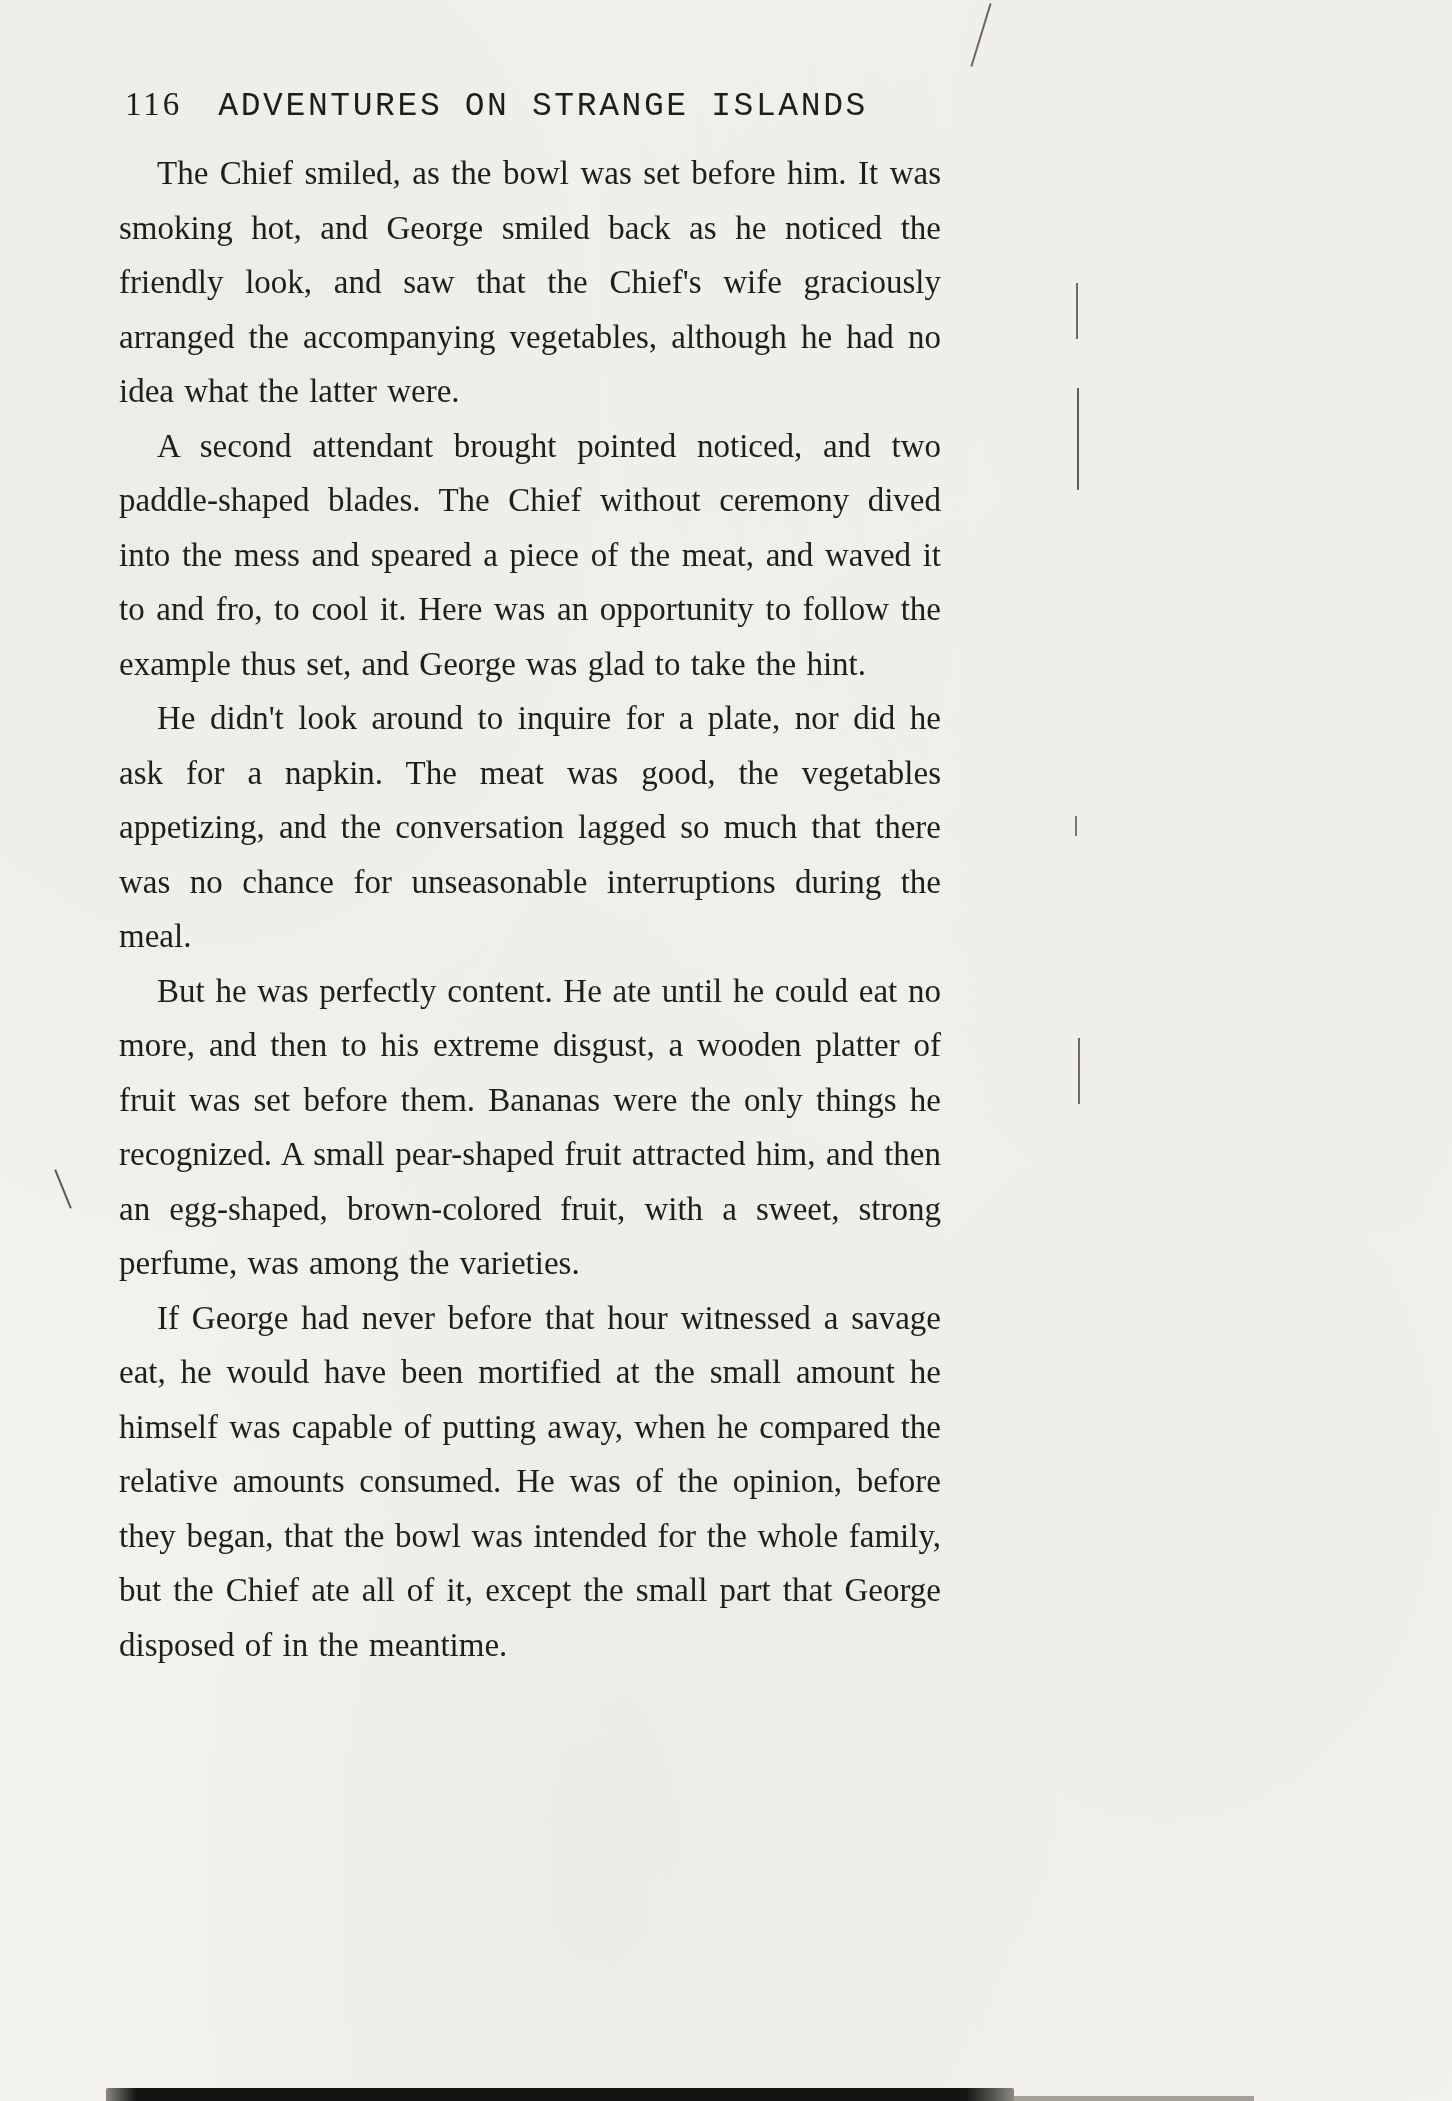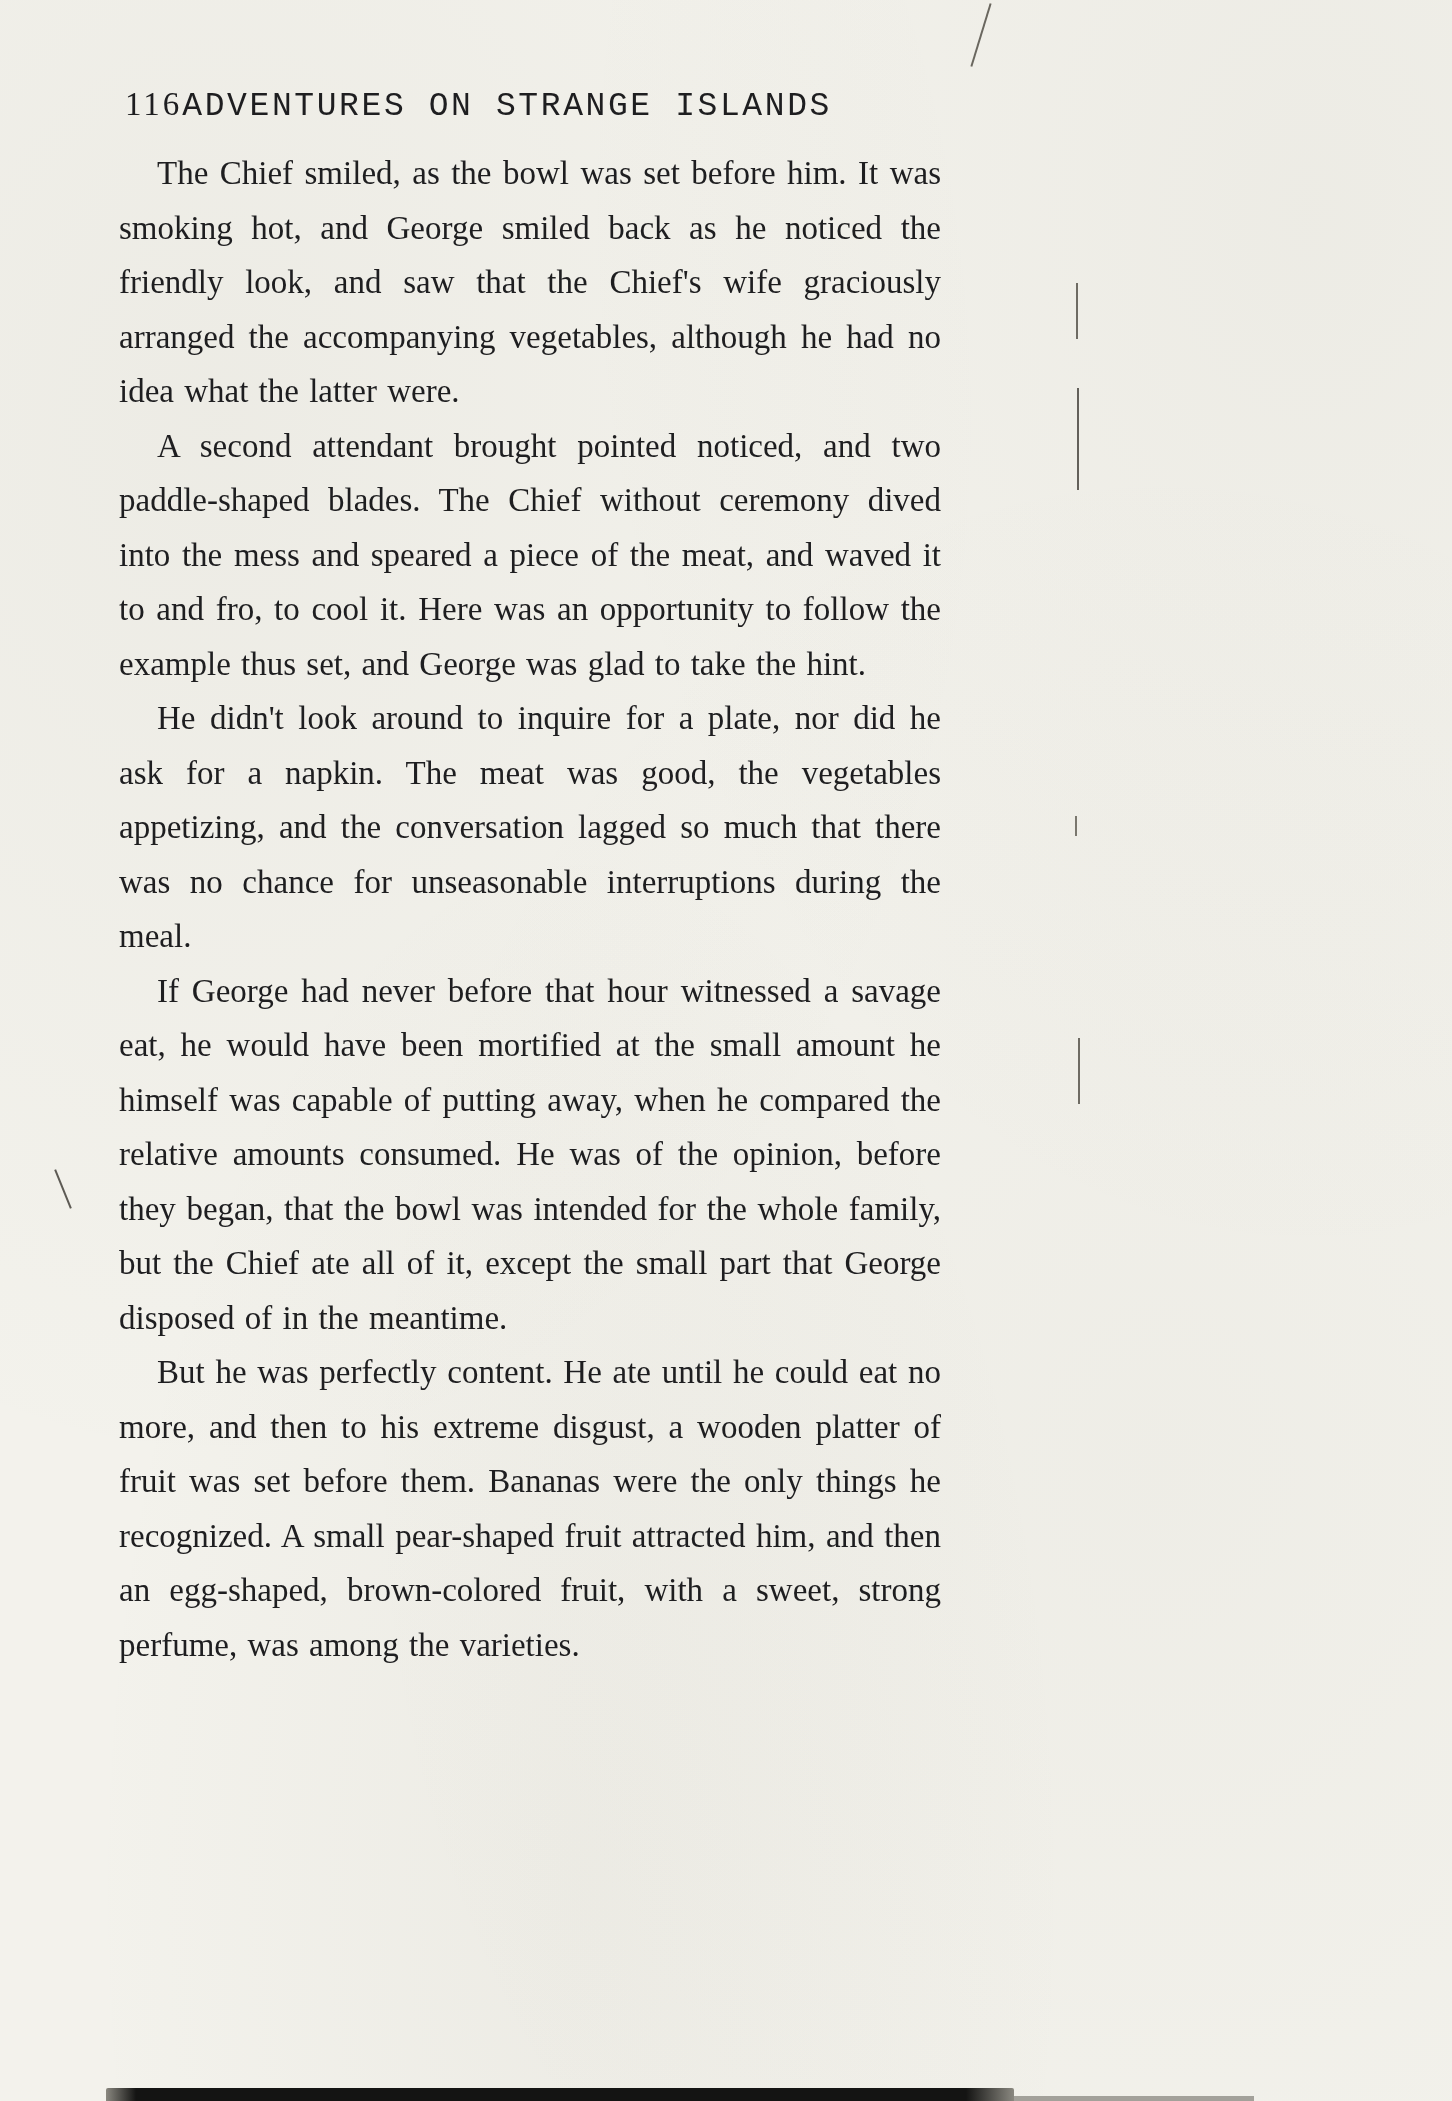--- a/index.html
+++ b/index.html
@@ -26,20 +26,21 @@
     top: 86px;
     left: 125px;
     width: 822px;
     display: flex;
     align-items: baseline;
     font-size: 33px;
     white-space: nowrap;
   }
   .page-number {
     letter-spacing: 3px;
+    margin-right: 36px;
   }
   .running-title {
     letter-spacing: 2.6px;
     font-family: Liberation Mono, monospace;
   }
   .body-text {
     position: absolute;
     top: 146px;
     left: 119px;
     width: 822px;
@@ -103,22 +104,22 @@
 
   <div class="running-head">
     <span class="page-number">116</span>
     <span class="running-title">ADVENTURES ON STRANGE ISLANDS</span>
   </div>
 
   <div class="body-text">
     <p>The Chief smiled, as the bowl was set before him. It was smoking hot, and George smiled back as he noticed the friendly look, and saw that the Chief's wife graciously arranged the accompanying vegetables, although he had no idea what the latter were.</p>
     <p>A second attendant brought pointed noticed, and two paddle-shaped blades. The Chief without ceremony dived into the mess and speared a piece of the meat, and waved it to and fro, to cool it. Here was an opportunity to follow the example thus set, and George was glad to take the hint.</p>
     <p>He didn't look around to inquire for a plate, nor did he ask for a napkin. The meat was good, the vegetables appetizing, and the conversation lagged so much that there was no chance for unseasonable interruptions during the meal.</p>
+    <p>But he was perfectly content. He ate until he could eat no more, and then to his extreme disgust, a wooden platter of fruit was set before them. Bananas were the only things he recognized. A small pear-shaped fruit attracted him, and then an egg-shaped, brown-colored fruit, with a sweet, strong perfume, was among the varieties.</p>
     <p>If George had never before that hour witnessed a savage eat, he would have been mortified at the small amount he himself was capable of putting away, when he compared the relative amounts consumed. He was of the opinion, before they began, that the bowl was intended for the whole family, but the Chief ate all of it, except the small part that George disposed of in the meantime.</p>
-    <p>But he was perfectly content. He ate until he could eat no more, and then to his extreme disgust, a wooden platter of fruit was set before them. Bananas were the only things he recognized. A small pear-shaped fruit attracted him, and then an egg-shaped, brown-colored fruit, with a sweet, strong perfume, was among the varieties.</p>
   </div>
 
   <div class="artifact slash-top-right"></div>
   <div class="artifact vline-a"></div>
   <div class="artifact vline-b"></div>
   <div class="artifact vline-c"></div>
   <div class="artifact vline-d"></div>
   <div class="artifact backslash-left"></div>
 
   <div class="bottom-strip"></div>

